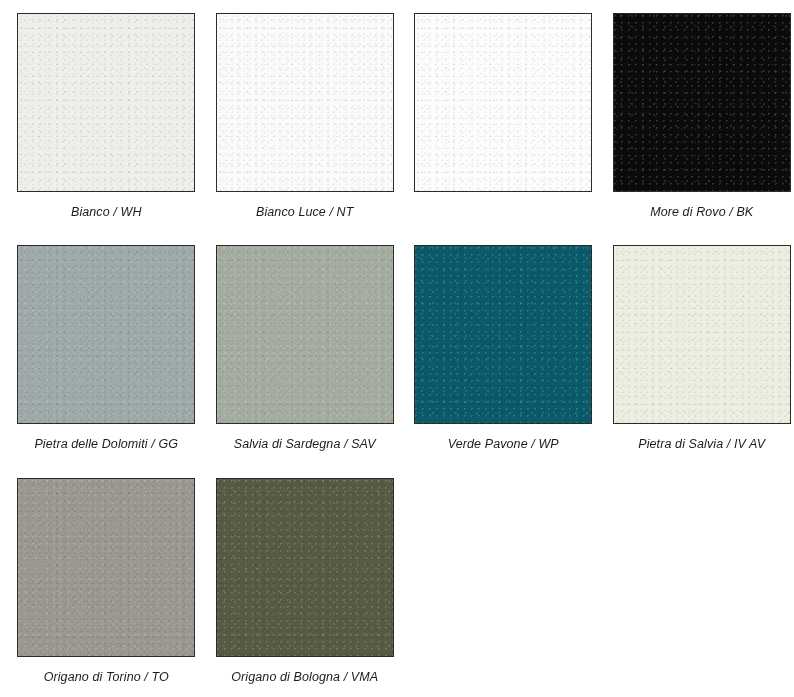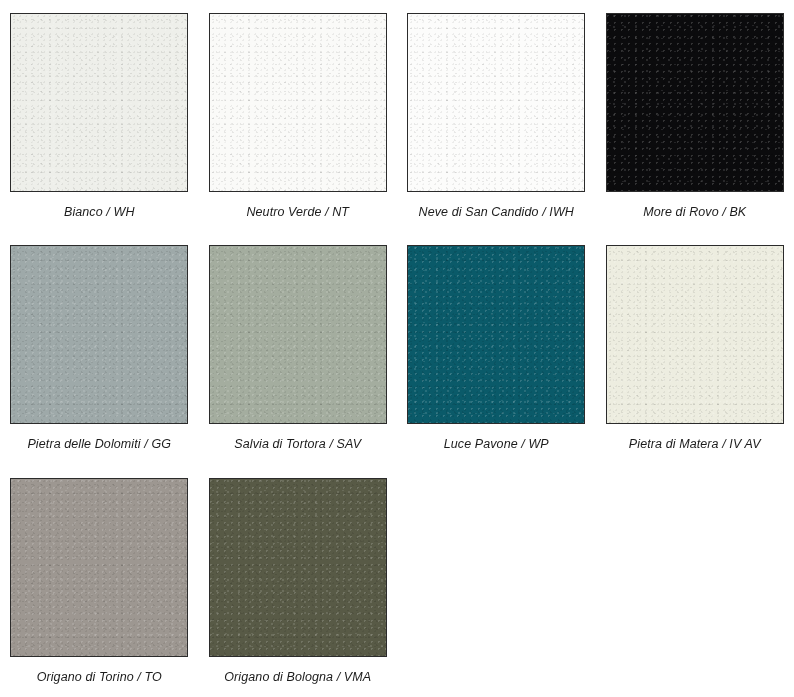--- a/index.html
+++ b/index.html
@@ -15,20 +15,21 @@
     overflow: hidden;
   }
 
   #swatch-grid {
     display: grid;
     grid-template-columns: repeat(4, 198.5px);
     grid-template-rows: repeat(3, 232.33px);
     width: 672px;
     height: 697px;
     box-sizing: border-box;
+    margin-left: 7px;
   }
 
   .swatch-cell {
     display: flex;
     flex-direction: column;
     align-items: center;
     box-sizing: border-box;
     padding-top: 13px;
   }
 
@@ -82,57 +83,56 @@
     <div class="swatch-cell">
       <div class="swatch-chip-wrap">
         <div class="swatch-chip" style="background-color: rgb(238, 239, 234);"></div>
       </div>
       <div class="swatch-label">Bianco / WH</div>
     </div>
     <div class="swatch-cell">
       <div class="swatch-chip-wrap">
         <div class="swatch-chip" style="background-color: rgb(250, 250, 248);"></div>
       </div>
-      <div class="swatch-label">Neutro Verde / NT</div>
+      <div class="swatch-label">Bianco Luce / NT</div>
     </div>
     <div class="swatch-cell">
       <div class="swatch-chip-wrap">
         <div class="swatch-chip" style="background-color: rgb(252, 252, 251);"></div>
       </div>
-      <div class="swatch-label">Neve di San Candido / IWH</div>
     </div>
     <div class="swatch-cell">
       <div class="swatch-chip-wrap">
         <div class="swatch-chip" style="background-color: rgb(11, 11, 13);"></div>
       </div>
       <div class="swatch-label">More di Rovo / BK</div>
     </div>
     <div class="swatch-cell">
       <div class="swatch-chip-wrap">
         <div class="swatch-chip" style="background-color: rgb(158, 169, 169);"></div>
       </div>
       <div class="swatch-label">Pietra delle Dolomiti / GG</div>
     </div>
     <div class="swatch-cell">
       <div class="swatch-chip-wrap">
         <div class="swatch-chip" style="background-color: rgb(164, 173, 159);"></div>
       </div>
-      <div class="swatch-label">Salvia di Tortora / SAV</div>
+      <div class="swatch-label">Salvia di Sardegna / SAV</div>
     </div>
     <div class="swatch-cell">
       <div class="swatch-chip-wrap">
         <div class="swatch-chip" style="background-color: rgb(10, 90, 105);"></div>
       </div>
-      <div class="swatch-label">Luce Pavone / WP</div>
+      <div class="swatch-label">Verde Pavone / WP</div>
     </div>
     <div class="swatch-cell">
       <div class="swatch-chip-wrap">
         <div class="swatch-chip" style="background-color: rgb(237, 237, 224);"></div>
       </div>
-      <div class="swatch-label">Pietra di Matera / IV AV</div>
+      <div class="swatch-label">Pietra di Salvia / IV AV</div>
     </div>
     <div class="swatch-cell">
       <div class="swatch-chip-wrap">
         <div class="swatch-chip" style="background-color: rgb(157, 151, 145);"></div>
       </div>
       <div class="swatch-label">Origano di Torino / TO</div>
     </div>
     <div class="swatch-cell">
       <div class="swatch-chip-wrap">
         <div class="swatch-chip" style="background-color: rgb(88, 90, 70);"></div>

